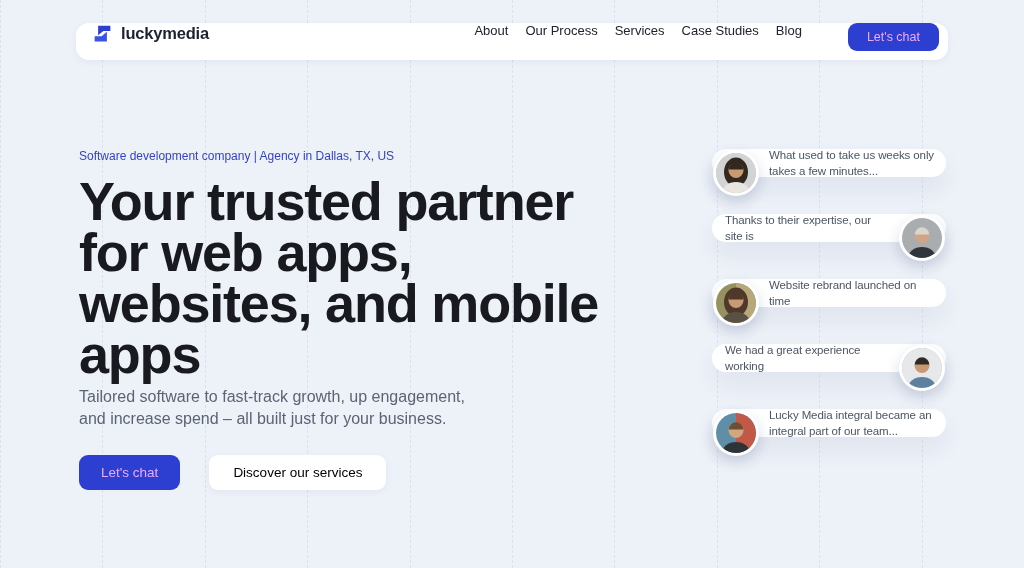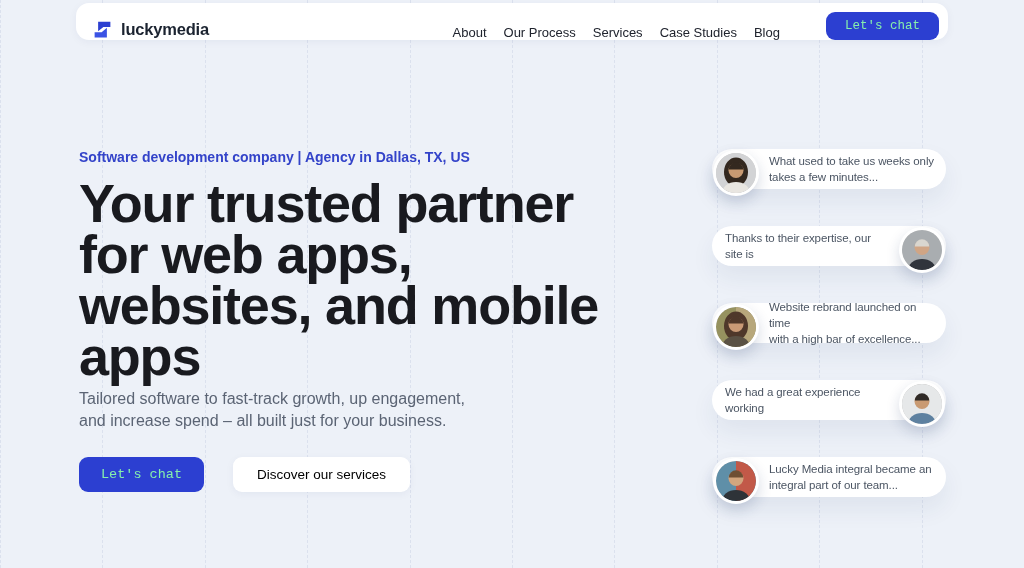--- a/index.html
+++ b/index.html
@@ -9,41 +9,41 @@
     background:#edf1f8;
     font-family:"Liberation Sans", sans-serif;
     color:#191a1f;
   }
   
   .grid { position:absolute; inset:0; z-index:0; }
   .vline { position:absolute; top:0; bottom:0; width:0; border-left:1px dashed #dbe1ee; }
 
   
   .navbar {
-    position:absolute; z-index:3; left:76px; right:76px; top:3px; height:37px;
+    position:absolute; z-index:3; left:76px; right:76px; top:23px; height:37px;
     background:#ffffff; border-radius:13px;
-    display:flex; align-items:flex-end; padding:0 9px 0 16px;
+    display:flex; align-items:flex-start; padding:0 9px 0 16px;
     box-shadow:0 2px 8px rgba(25,45,95,.05);
   }
   .brand { display:flex; align-items:center; gap:8px; }
   .brand svg { width:21px; height:21px; display:block; }
   .brand-name { font-size:16.5px; font-weight:700; letter-spacing:-.2px; color:#1b2330; }
   .nav-links { display:flex; align-items:center; gap:17px; margin-left:auto; margin-right:46px; }
   .nav-link { font-size:13px; font-weight:500; color:#20242e; cursor:pointer; white-space:nowrap; }
   .btn {
     display:inline-flex; align-items:center; justify-content:center;
     border:none; cursor:pointer; white-space:nowrap;
     font-family:"Liberation Sans", sans-serif;
   }
-  .btn-primary { background:#2c3fd1; color:#86efac; border-radius:9px;font-family:Liberation Mono, monospace; }
+  .btn-primary { background:#2c3fd1; color:#f0abfc; border-radius:9px; }
   .nav-cta { height:28px; padding:0 19px; font-size:12.5px; }
 
   
   .hero { position:absolute; z-index:2; left:79px; top:149px; width:580px; }
-  .eyebrow { font-size:14px; font-weight:700; color:#3343c9; }
+  .eyebrow { font-size:12px; font-weight:400; color:#3343c9; }
   .hero h1 {
     margin-top:13px; max-width:565px;
     font-size:54px; line-height:51px; font-weight:600; letter-spacing:-1.2px; color:#191a1f;
   }
   .hero p {
     margin-top:6px; max-width:392px;
     font-size:16px; line-height:21.5px; color:#5b6474;
   }
   .hero-ctas { margin-top:26px; display:flex; align-items:center; gap:29px; }
   .hero-cta { height:35px; padding:0 22px; font-size:13.5px; }
@@ -52,21 +52,21 @@
     height:35px; padding:0 24px; font-size:13.5px;
     box-shadow:0 2px 8px rgba(25,45,95,.05);
   }
 
   
   .testimonials {
     position:absolute; z-index:2; left:712px; top:149px; width:234px;
     display:flex; flex-direction:column; gap:37px;
   }
   .bubble {
-    position:relative; height:40px; background:#ffffff; border-radius:22px;
+    position:relative; height:28px; background:#ffffff; border-radius:22px;
     box-shadow:0 12px 24px rgba(30,50,100,.07);
     display:flex; flex-direction:column; justify-content:center;
   }
   .bubble-text { font-size:11.5px; line-height:16px; letter-spacing:-.1px; color:#4b5563; }
   .bubble.left  .bubble-text { padding-left:57px; padding-right:8px; }
   .bubble.right .bubble-text { padding-left:13px; padding-right:57px; }
   .avatar {
     position:absolute; top:1px; width:46px; height:46px;
     border:3px solid #ffffff; border-radius:50%; overflow:hidden;
     background:#ccc; box-shadow:0 6px 14px rgba(30,50,100,.18);
@@ -175,21 +175,20 @@
             <rect x="20" width="20" height="40" fill="#b7a77b"></rect>
             <ellipse cx="20" cy="19" rx="12" ry="14.5" fill="#4f382a"></ellipse>
             <ellipse cx="20" cy="40" rx="14" ry="11" fill="#5a5144"></ellipse>
             <circle cx="20" cy="17.5" r="7.5" fill="#c99a76"></circle>
             <path d="M12.8 16.5 a7.2 7.2 0 0 1 14.4 0 z" fill="#4f382a"></path>
           </g>
         </svg>
       </div>
       <div class="bubble-text">
         <div>Website rebrand launched on time</div>
-        <div>with a high bar of excellence...</div>
       </div>
     </div>
     <div class="bubble right">
       <div class="avatar">
         <svg viewBox="0 0 40 40">
           <defs>
             <clipPath id="clip3">
               <circle cx="20" cy="20" r="20"></circle>
             </clipPath>
           </defs>

